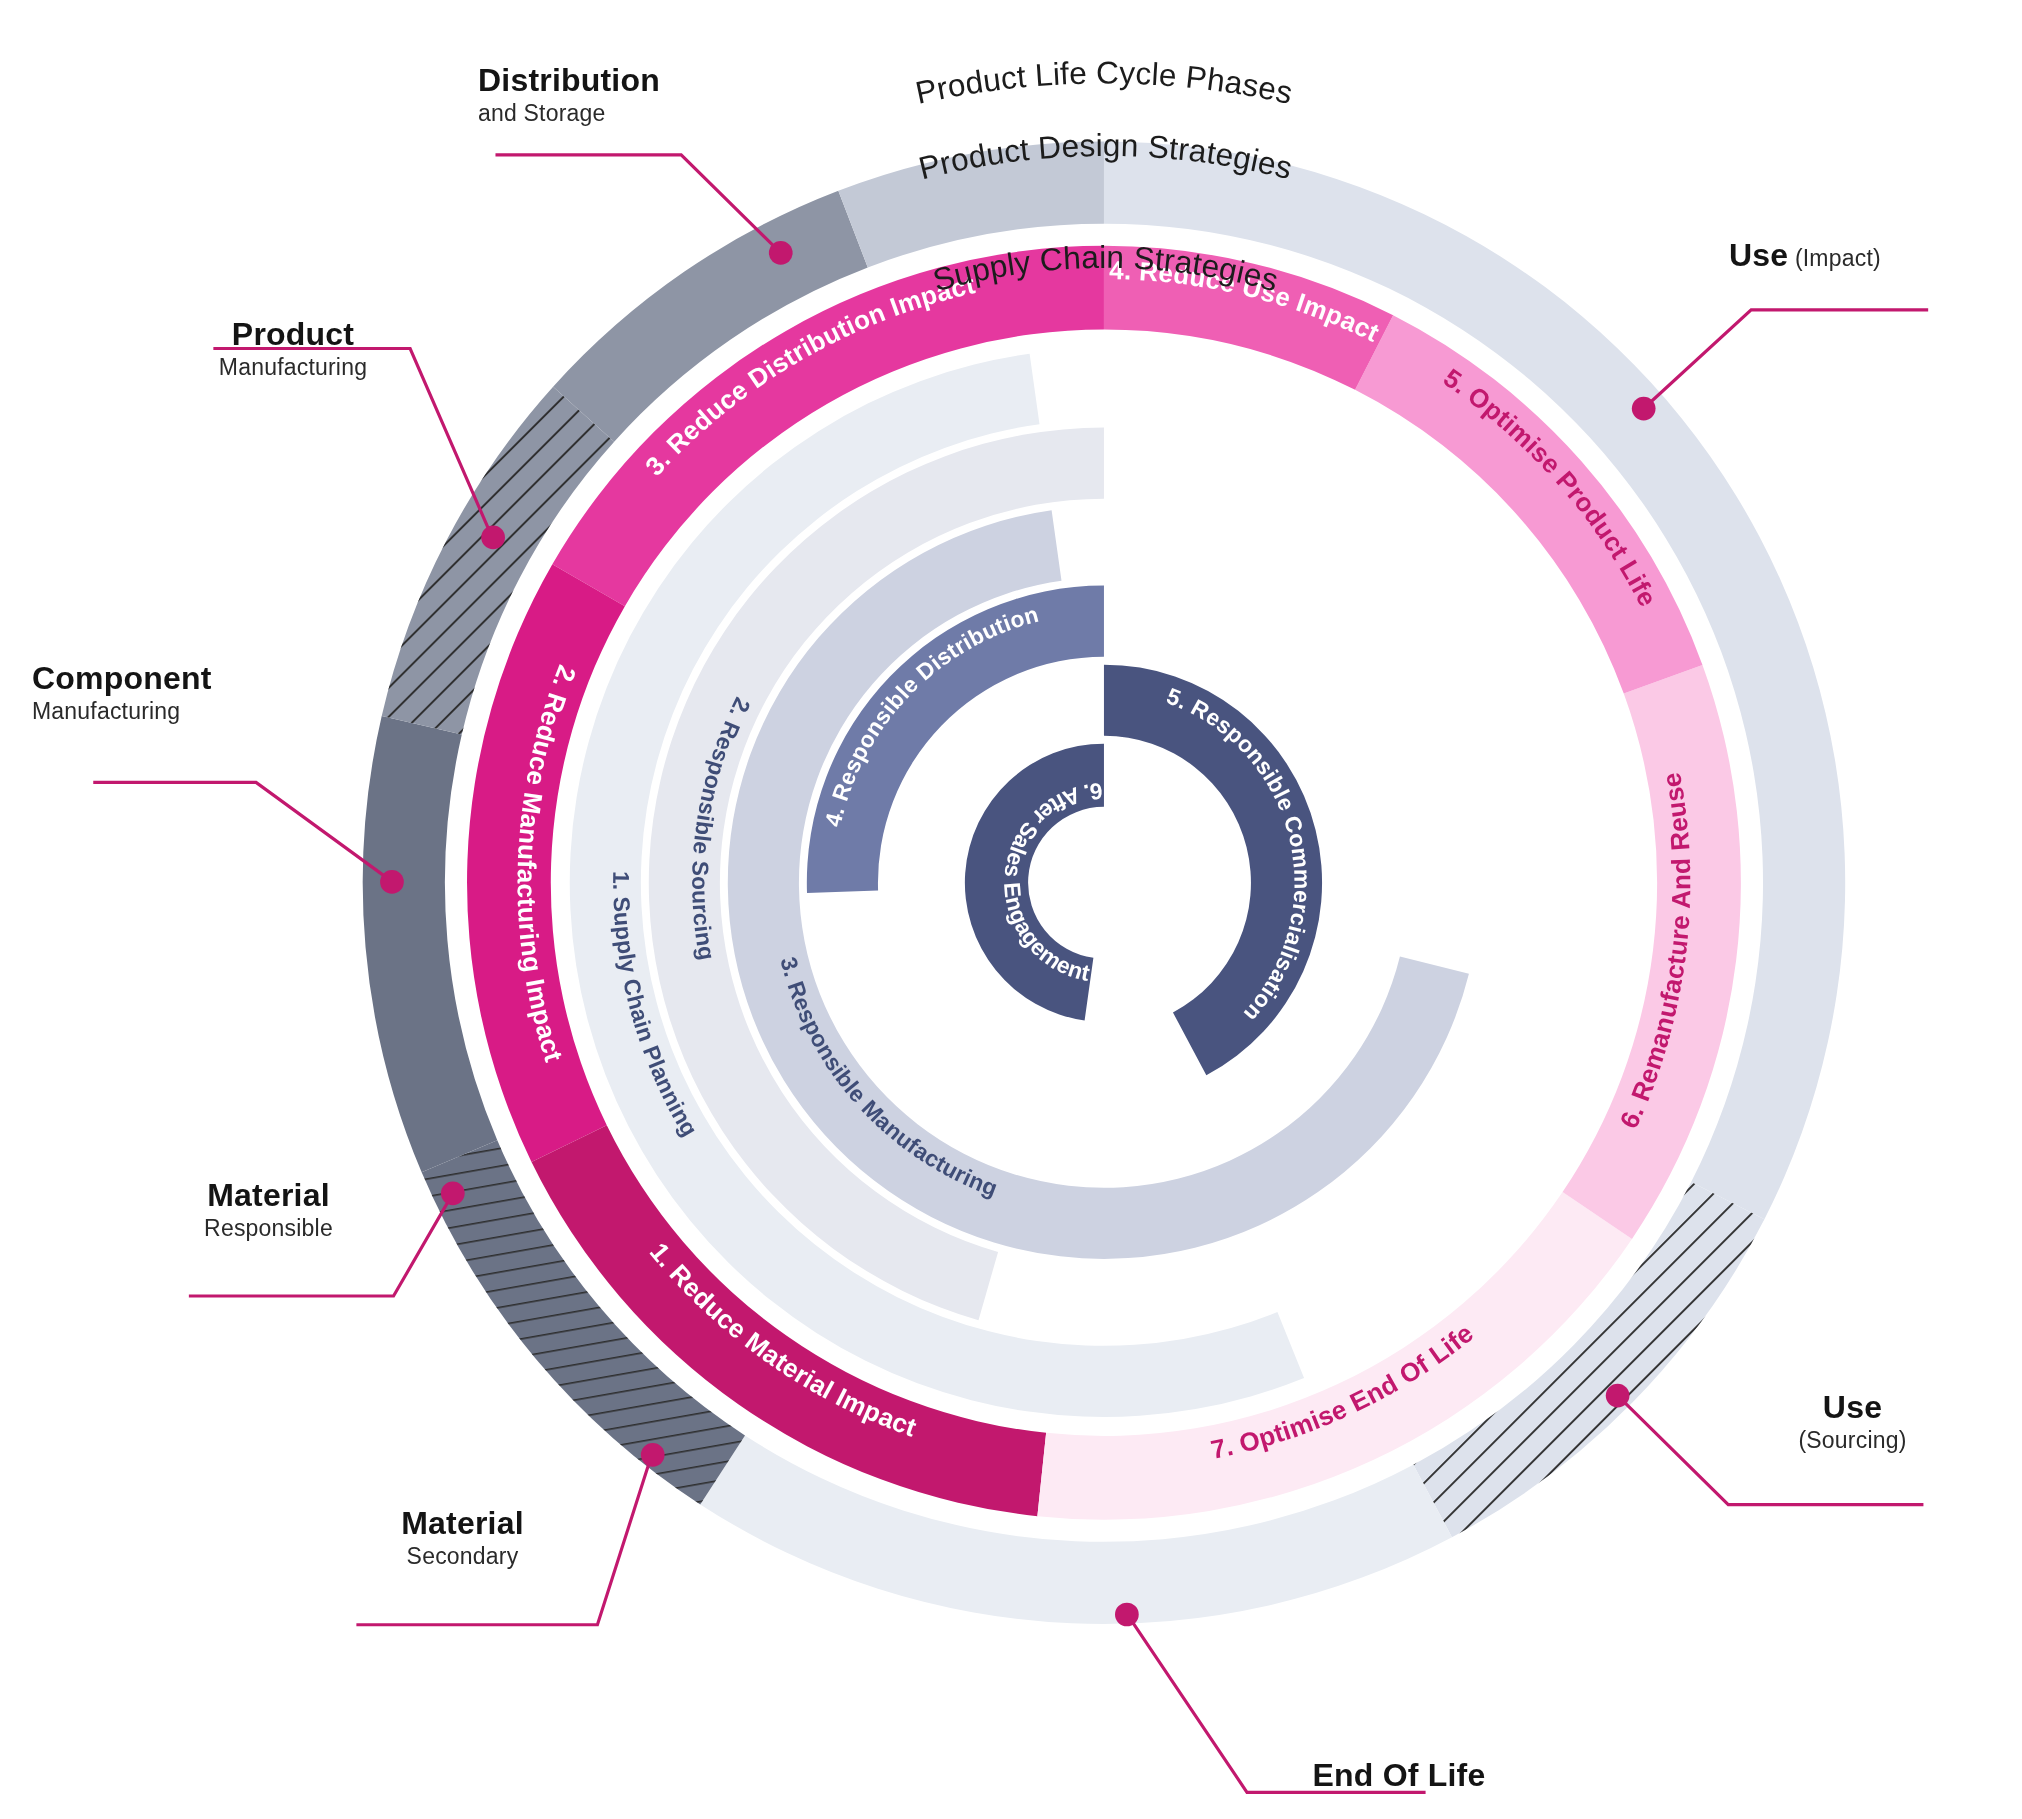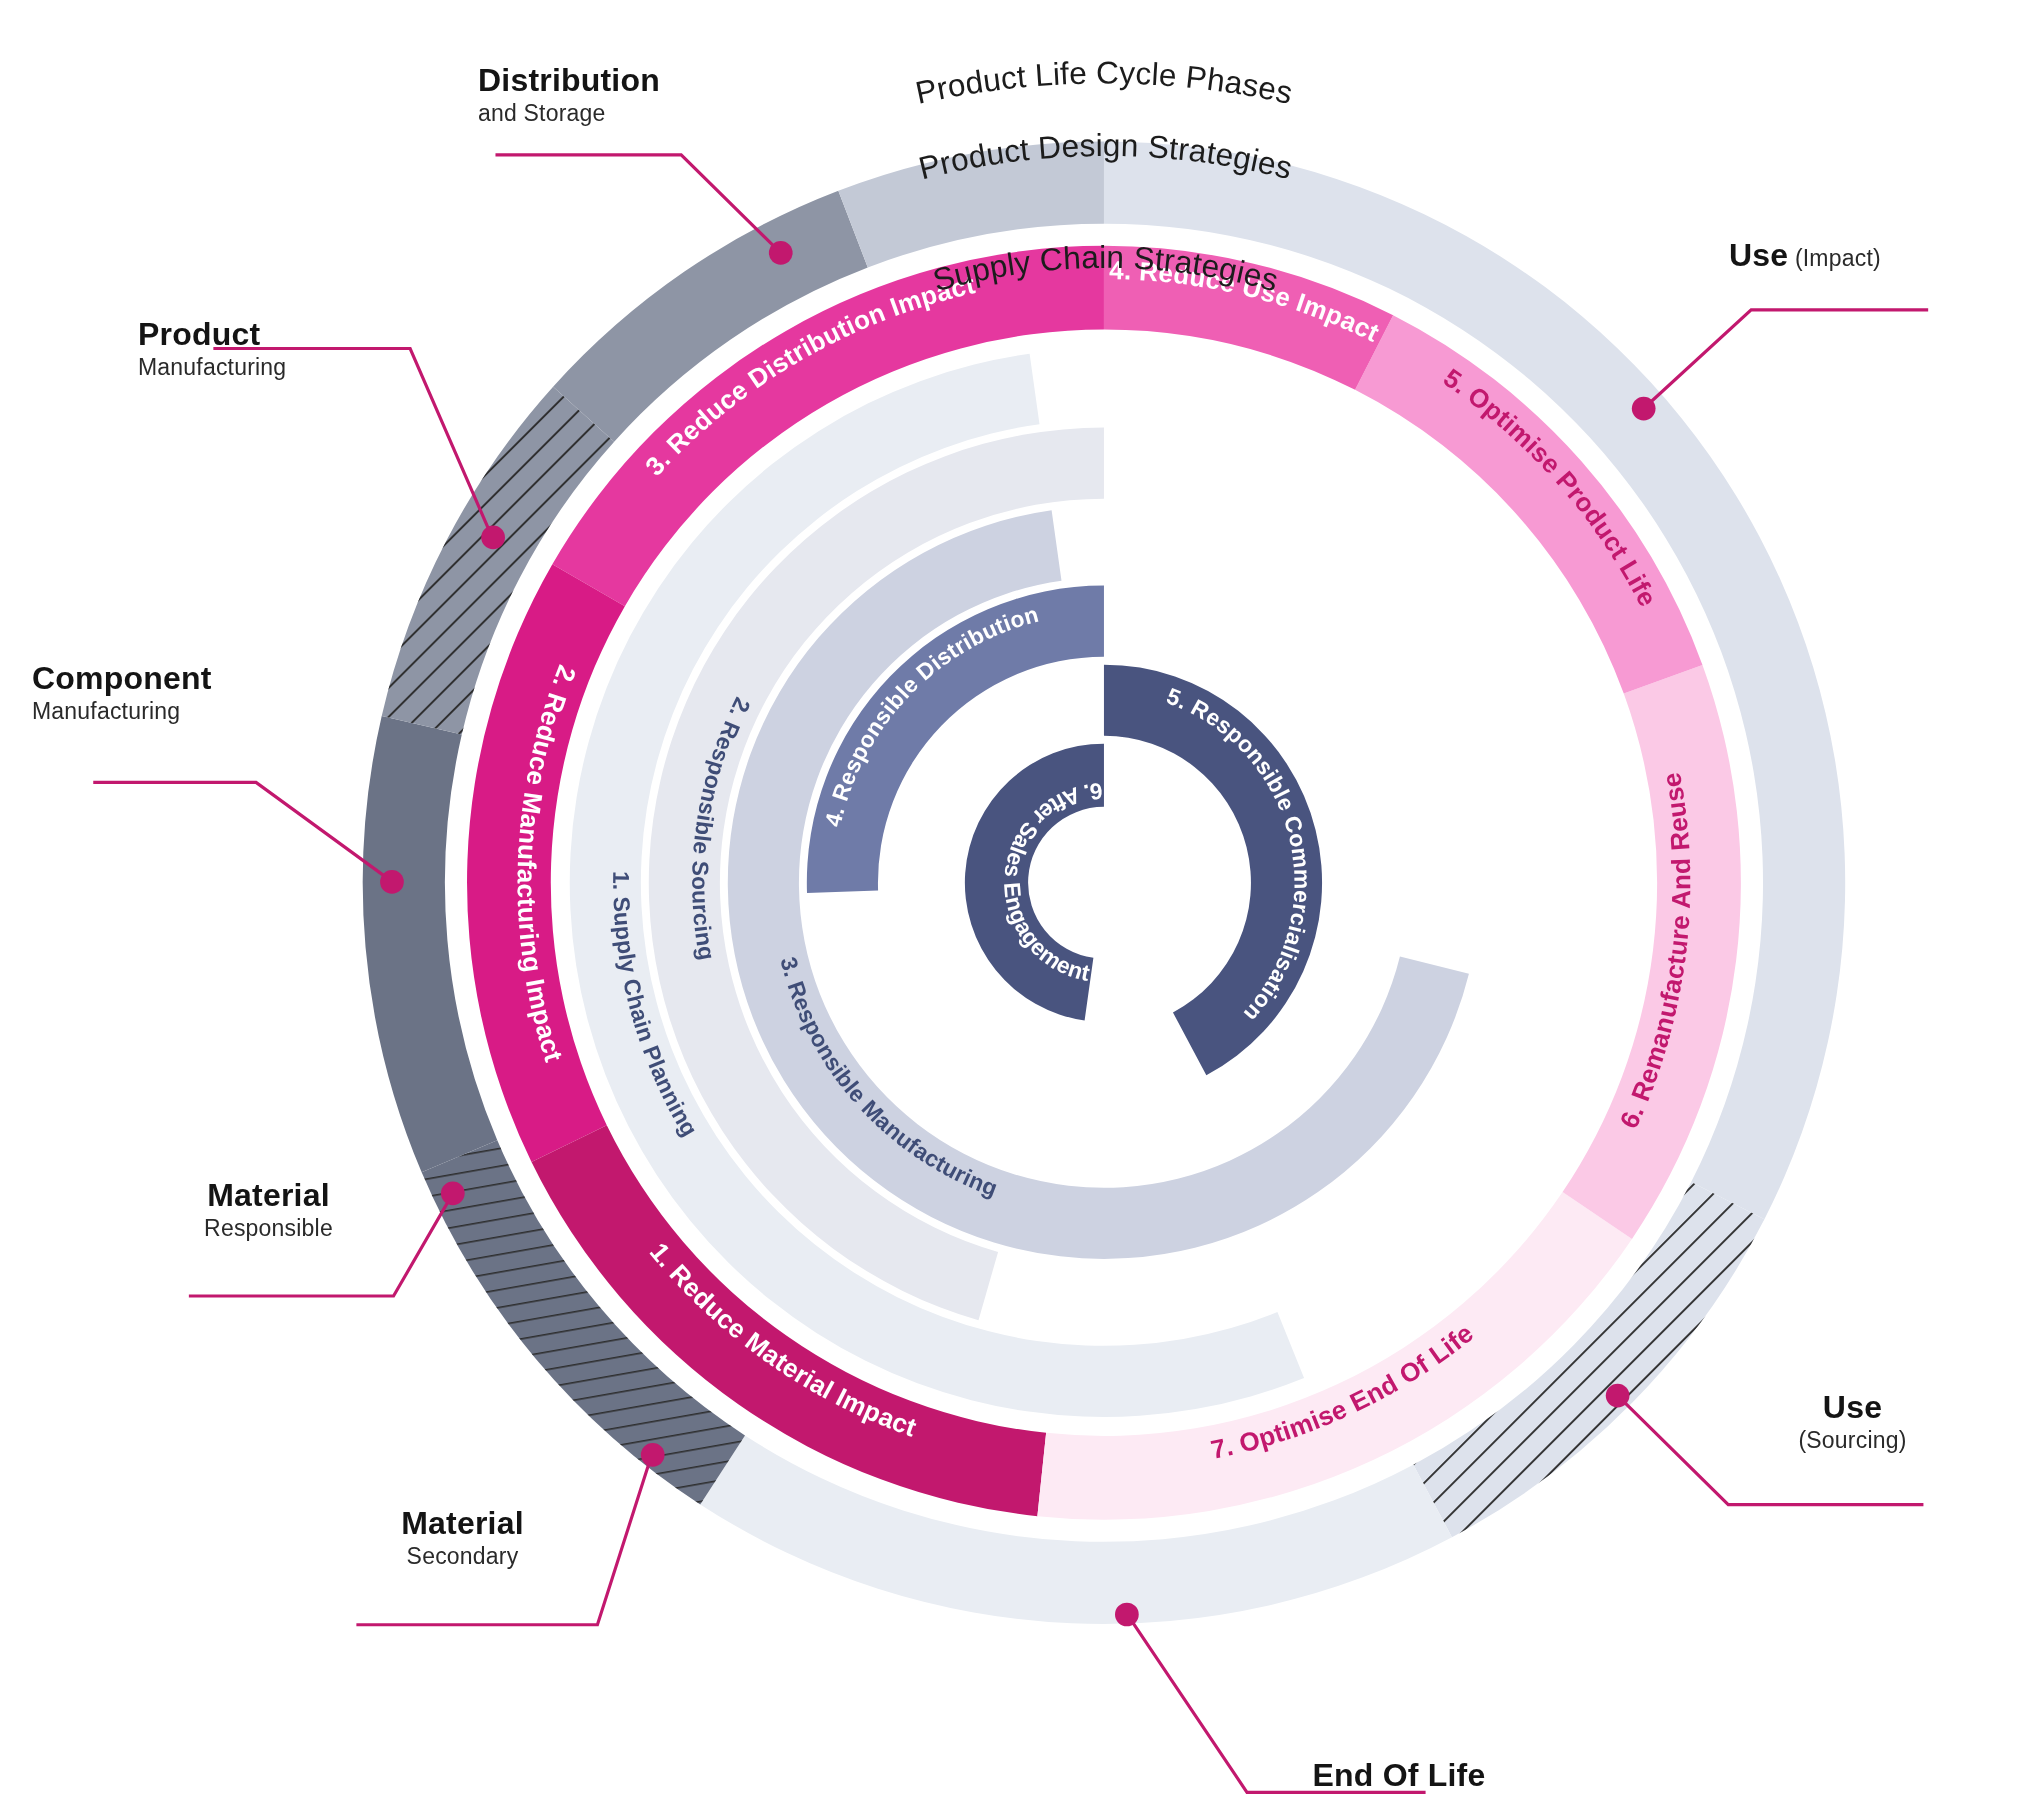--- a/index.html
+++ b/index.html
@@ -134,21 +134,21 @@
     <circle class="leaddot" cx="2080" cy="517" r="15"></circle>
   </g>
 </svg>
 </div>
 
 <div class="lbl" style="left:478px;top:14.2px;text-align:left;width:205px;margin-top:48px;">
   <div class="b">Distribution</div>
   <div class="n">and Storage</div>
 </div>
 
-<div class="lbl" style="left:138px;top:316px;text-align:left;width:284px;">
+<div class="lbl" style="left:151px;top:316px;text-align:center;width:284px;">
   <div class="b">Product</div>
   <div class="n">Manufacturing</div>
 </div>
 
 <div class="lbl" style="left:32px;top:660px;text-align:left;width:284px;">
   <div class="b">Component</div>
   <div class="n">Manufacturing</div>
 </div>
 
 <div class="lbl" style="left:142px;top:1177px;text-align:center;width:253px;">

